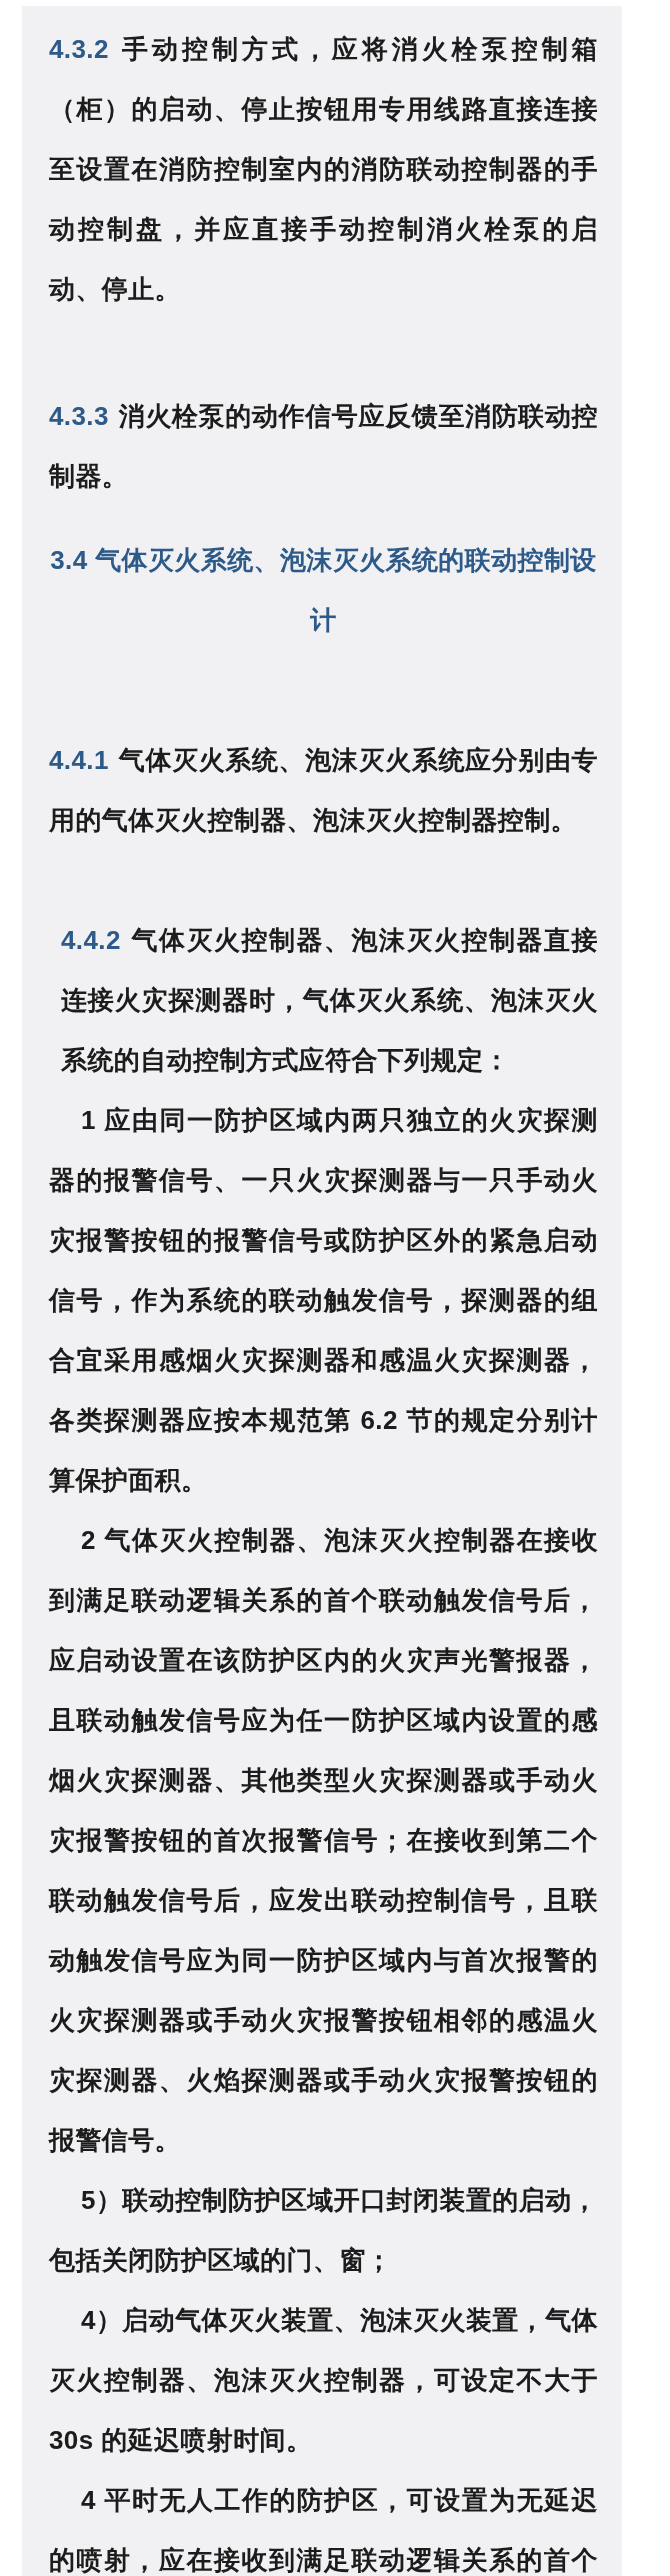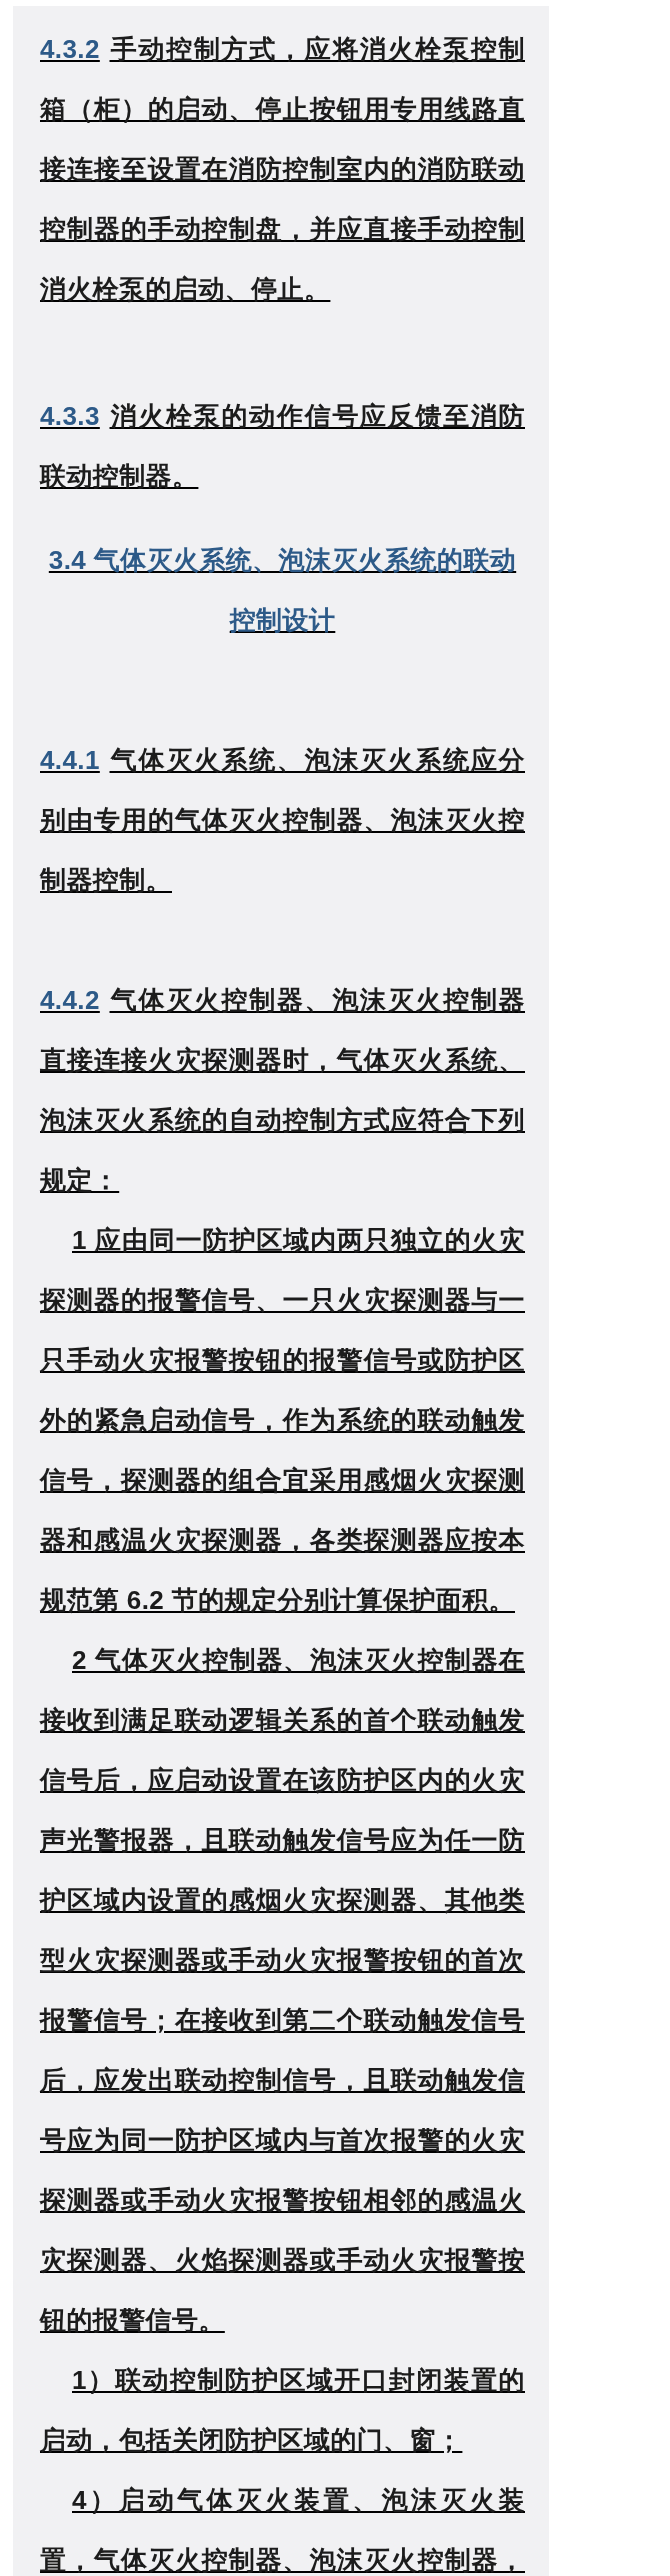--- a/index.html
+++ b/index.html
@@ -9,29 +9,28 @@
   body {
     width: 670px;
     height: 2576px;
     background: #ffffff;
     overflow: hidden;
     position: relative;
     font-family: "Liberation Sans", "DejaVu Sans", sans-serif;
   }
   .content {
     position: absolute;
-    left: 13px;
+    left: 22px;
     top: 6px;
-    width: 536px;
+    width: 600px;
     height: 2570px;
     background: var(--content-bg, #f1f1f3);
     box-sizing: border-box;
     padding: 13.4px 24px 0 27px;
     overflow: hidden;
-    text-decoration: underline;
   }
   p, h2 {
     margin: 0;
     font-size: 26px;
     line-height: 60px;
     font-weight: 600;
     color: var(--text, #1c1c1c);
     text-align: justify;
     letter-spacing: 0.4px;
   }
@@ -44,21 +43,21 @@
     font-weight: 700;
     color: var(--accent, #2d5a88);
     text-align: center;
     margin-top: 24px;
   }
   .item, .subitem {
     text-indent: 32px;
   }
   .gap-433 { margin-top: 67px; }
   .gap-441 { margin-top: 80px; }
-  .gap-442 { margin-top: 60px; }
+  .gap-442 { margin-top: 60px; margin-left: 12px; }
 </style>
 </head>
 <body style="background: rgb(255, 255, 255);">
 
 <div class="content">
 
   <p class="clause"><span class="num">4.3.2</span><span>手动控制方式，应将消火栓泵控制箱（柜）的启动、停止按钮用专用线路直接连接至设置在消防控制室内的消防联动控制器的手动控制盘，并应直接手动控制消火栓泵的启动、停止。</span></p>
 
   <p class="clause gap-433"><span class="num">4.3.3</span><span>消火栓泵的动作信号应反馈至消防联动控制器。</span></p>
 
@@ -68,20 +67,20 @@
 
   <p class="clause gap-442"><span class="num">4.4.2</span><span>气体灭火控制器、泡沫灭火控制器直接连接火灾探测器时，气体灭火系统、泡沫灭火系统的自动控制方式应符合下列规定：</span></p>
 
   <p class="item">1 应由同一防护区域内两只独立的火灾探测器的报警信号、一只火灾探测器与一只手动火灾报警按钮的报警信号或防护区外的紧急启动信号，作为系统的联动触发信号，探测器的组合宜采用感烟火灾探测器和感温火灾探测器，各类探测器应按本规范第 6.2 节的规定分别计算保护面积。</p>
 
   <p class="item">2 气体灭火控制器、泡沫灭火控制器在接收到满足联动逻辑关系的首个联动触发信号后，应启动设置在该防护区内的火灾声光警报器，且联动触发信号应为任一防护区域内设置的感烟火灾探测器、其他类型火灾探测器或手动火灾报警按钮的首次报警信号；在接收到第二个联动触发信号后，应发出联动控制信号，且联动触发信号应为同一防护区域内与首次报警的火灾探测器或手动火灾报警按钮相邻的感温火灾探测器、火焰探测器或手动火灾报警按钮的报警信号。</p>
 
 
 
 
-  <p class="subitem">1）联动控制防护区域开口封闭装置的启动，包括关闭防护区域的门、窗；</p>
+  <p class="subitem">5）联动控制防护区域开口封闭装置的启动，包括关闭防护区域的门、窗；</p>
 
   <p class="subitem">4）启动气体灭火装置、泡沫灭火装置，气体灭火控制器、泡沫灭火控制器，可设定不大于 30s 的延迟喷射时间。</p>
 
   <p class="item">4 平时无人工作的防护区，可设置为无延迟的喷射，应在接收到满足联动逻辑关系的首个联动触发信号后按本条第 3 款规定执行除启动气体灭火装置、泡沫灭火</p>
 
 </div>
 
 
 </body></html>

